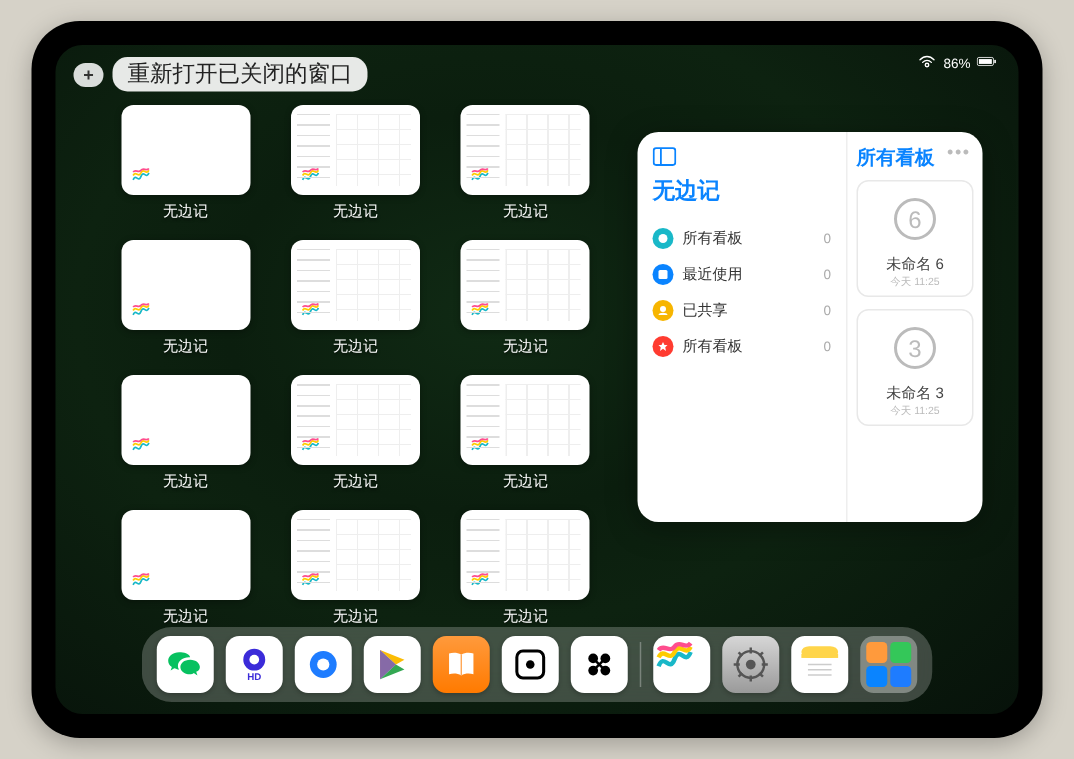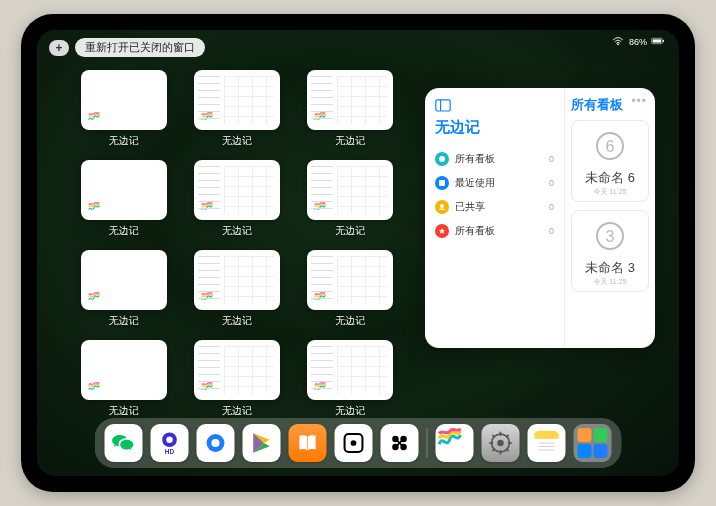--- a/index.html
+++ b/index.html
@@ -4,21 +4,21 @@
 <style>
   *{margin:0;padding:0;box-sizing:border-box;font-family:-apple-system,"PingFang SC",sans-serif}
   body{width:716px;height:506px;background:#d6d2c8;display:flex;align-items:center;justify-content:center}
   .ipad{width:674px;height:478px;background:#000;border-radius:32px;padding:16px;position:relative;box-shadow:0 4px 16px rgba(0,0,0,.25)}
   .screen{width:100%;height:100%;border-radius:18px;overflow:hidden;position:relative;
     background:radial-gradient(ellipse at 45% 40%,#102a14 0%,#0b1e0e 35%,#0d2210 55%,#07120a 100%)}
   .statusbar{position:absolute;top:6px;right:14px;display:flex;gap:4px;align-items:center;color:#fff;font-size:9px}
   .statusbar svg{width:14px;height:10px}
   .topbar{position:absolute;top:8px;left:12px;display:flex;gap:6px;align-items:center}
   .plus-btn{width:20px;height:16px;background:rgba(255,255,255,.85);border-radius:8px;display:flex;align-items:center;justify-content:center;font-size:12px;font-weight:700;color:#333}
-  .pill{background:rgba(255,255,255,.9);border-radius:10px;padding:2px 10px;font-size:11px;color:#222}
+  .pill{background:rgba(255,255,255,.9);border-radius:10px;padding:2px 10px;font-size:15px;color:#222}
   .grid{position:absolute;top:40px;left:40px;width:320px;display:grid;grid-template-columns:repeat(3,1fr);gap:12px 20px}
   .card{display:flex;flex-direction:column;align-items:center;gap:4px}
   .thumb{width:86px;height:60px;background:#fff;border-radius:8px;box-shadow:0 1px 4px rgba(0,0,0,.3);position:relative;overflow:hidden}
   .thumb.cal::before{content:"";position:absolute;inset:6px 6px 6px 30px;background:
     repeating-linear-gradient(#eee 0 1px,transparent 1px 10px),
     repeating-linear-gradient(90deg,#eee 0 1px,transparent 1px 14px)}
   .thumb.cal::after{content:"";position:absolute;left:4px;top:6px;bottom:6px;width:22px;background:
     repeating-linear-gradient(#ddd 0 1px,transparent 1px 7px)}
   .appicon{position:absolute;left:4px;bottom:4px;width:18px;height:18px;border-radius:4px;background:#fff;display:flex;align-items:center;justify-content:center}
   .appicon svg{width:14px;height:14px}
@@ -29,21 +29,21 @@
   .panel-icon{width:16px;height:14px;margin-bottom:6px}
   .ptitle{color:#0a84ff;font-size:15px;font-weight:600;margin-bottom:10px}
   .ptitle2{color:#0a84ff;font-size:13px;font-weight:600;margin-bottom:6px}
   .prow{display:flex;align-items:center;gap:6px;padding:5px 0;font-size:10px;color:#333}
   .prow .dot{width:14px;height:14px;border-radius:50%;display:flex;align-items:center;justify-content:center}
   .prow .dot svg{width:8px;height:8px;fill:#fff}
   .prow .cnt{margin-left:auto;color:#aaa;font-size:9px}
   .board{background:#fff;border:1px solid #e8e8e8;border-radius:8px;padding:4px;margin-bottom:8px}
   .board .sk{width:100%;height:42px;display:flex;align-items:center;justify-content:center}
   .board .sk svg{stroke:#bbb;fill:none;stroke-width:2}
-  .board .bt{font-size:13px;color:#444;text-align:center;margin-top:2px}
+  .board .bt{font-size:10px;color:#444;text-align:center;margin-top:2px}
   .board .bd{font-size:7px;color:#bbb;text-align:center}
   .more{position:absolute;top:6px;right:8px;color:#bbb;font-size:12px;letter-spacing:1px}
   .dock{position:absolute;bottom:8px;left:50%;transform:translateX(-50%);background:rgba(255,255,255,.22);backdrop-filter:blur(10px);border-radius:20px;padding:6px 10px;display:flex;gap:8px;align-items:center}
   .dock .di{width:38px;height:38px;border-radius:9px;display:flex;align-items:center;justify-content:center;box-shadow:0 1px 3px rgba(0,0,0,.2)}
   .dock .sep{width:1px;height:30px;background:rgba(255,255,255,.3)}
   .folder{width:38px;height:38px;border-radius:9px;background:rgba(255,255,255,.35);display:grid;grid-template-columns:1fr 1fr;grid-template-rows:1fr 1fr;gap:2px;padding:4px}
   .folder div{border-radius:3px}
 </style>
 </head>
 <body>

